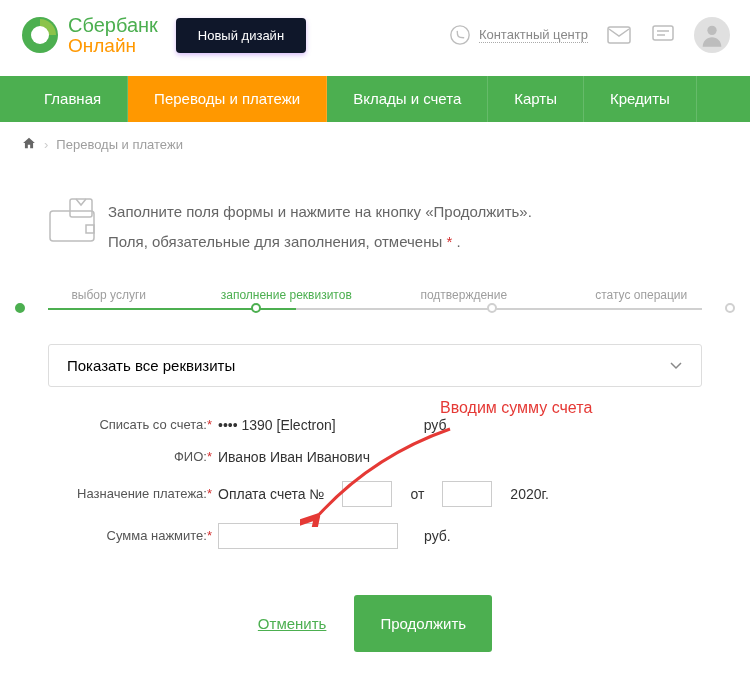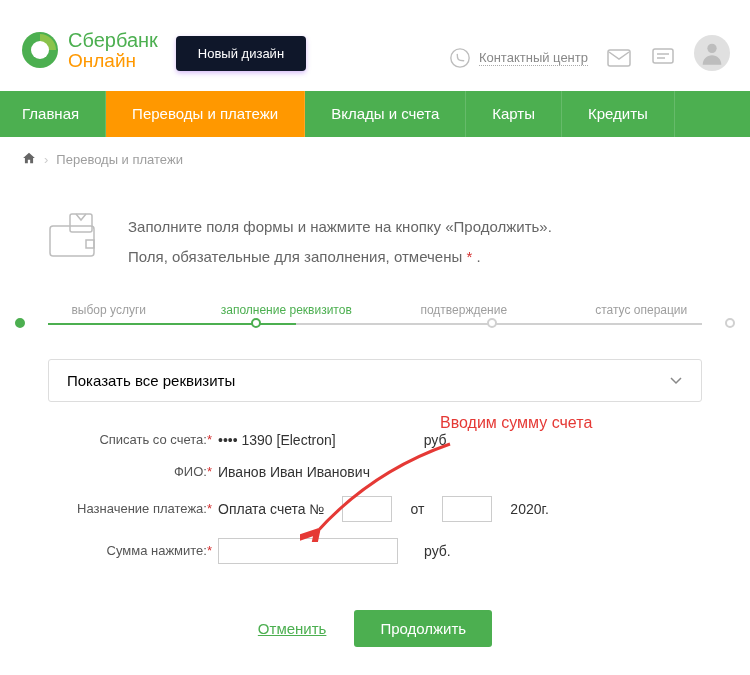--- a/index.html
+++ b/index.html
@@ -1,43 +1,43 @@
 <!DOCTYPE html>
 <html><head>
 <meta charset="utf-8">
 <style>
   * { box-sizing: border-box; margin: 0; padding: 0; }
   body { font-family: Arial, Helvetica, sans-serif; font-size: 14px; color: #333; background: #fff; width: 750px; }
   
   
-  .header { display: flex; align-items: flex-end; padding: 15px 20px 20px; gap: 18px; margin-top: 15px; }
+  .header { display: flex; align-items: center; padding: 15px 20px 20px; gap: 18px; }
   .logo-wrap { display: flex; align-items: center; gap: 8px; }
   .logo-mark { width: 40px; height: 40px; }
   .logo-text { line-height: 1.05; }
   .logo-text .l1 { color: #4caf50; font-size: 20px; font-weight: 400; }
   .logo-text .l2 { color: #ff9800; font-size: 19px; font-weight: 400; }
   .new-design-btn { background: #0f172a; color: #fff; border: none; border-radius: 4px; padding: 10px 22px; font-size: 13px; cursor: pointer; box-shadow: 0 2px 5px rgba(138,62,234,0.35); }
   .header-spacer { flex: 1; }
   .contact { display: flex; align-items: center; gap: 6px; color: #888; font-size: 13px; }
   .contact-label { color: #888; border-bottom: 1px dotted #aaa; cursor: pointer; }
   .hicon { width: 26px; height: 26px; display: inline-flex; align-items: center; justify-content: center; color: #bdbdbd; }
   .avatar { width: 36px; height: 36px; border-radius: 50%; background: #e0e0e0; display: flex; align-items: center; justify-content: center; color: #bdbdbd; }
   
   
   .nav { display: flex; background: #4caf50; height: 46px; }
   .nav-item { flex: 0 0 auto; padding: 0 26px; color: #fff; display: flex; align-items: center; font-size: 15px; cursor: pointer; border-right: 1px solid rgba(255,255,255,0.15); }
   .nav-item.active { background: #ff9800; }
-  .nav-item:first-child { padding-left: 22px; }
+  .nav-item:first-child { padding-left: 44px; }
   
   
   .breadcrumb { display: flex; align-items: center; gap: 8px; padding: 14px 22px; color: #9e9e9e; font-size: 13px; }
   .breadcrumb .sep { color: #ccc; }
   
   
-  .info-block { display: flex; align-items: flex-start; gap: 20px; padding: 30px 48px 35px; }
+  .info-block { display: flex; align-items: flex-start; padding: 30px 48px 35px; }
   .info-text { color: #666; font-size: 15px; line-height: 2; }
   .req-star { color: #d32f2f; }
   
   
   .stepper { position: relative; display: flex; justify-content: space-between; align-items: center; padding: 0 20px; height: 32px; margin-bottom: 20px; }
   .stepper-line { position: absolute; left: 48px; right: 48px; top: 50%; height: 2px; background: #d0d0d0; }
   .stepper-line-active { position: absolute; left: 48px; width: 33%; top: 50%; height: 2px; background: #4caf50; }
   .step { position: relative; z-index: 2; display: flex; flex-direction: column; align-items: center; flex: 1; }
   .step-dot { width: 10px; height: 10px; border-radius: 50%; background: #fff; border: 2px solid #d0d0d0; position: absolute; top: 50%; transform: translate(-50%, -50%); }
   .step:first-child .step-dot { left: 0; }
@@ -61,21 +61,21 @@
   .form-input.sm { width: 50px; }
   .currency { margin-left: 8px; }
   
   
   .annotation { position: absolute; color: #e53935; font-size: 16px; font-weight: 400; top: -18px; left: 440px; white-space: nowrap; }
   .arrow { position: absolute; left: 300px; top: 10px; pointer-events: none; }
   
   
   .actions { display: flex; justify-content: center; gap: 28px; padding: 30px 0 20px; }
   .cancel-btn { color: #4caf50; text-decoration: underline; background: none; border: none; font-size: 15px; cursor: pointer; }
-  .continue-btn { background: #4caf50; color: #fff; border: none; border-radius: 3px; padding: 10px 26px; font-size: 15px; cursor: pointer; }
+  .continue-btn { background: #4caf50; color: #fff; border: none; border-radius: 3px; padding: 20px 26px; font-size: 15px; cursor: pointer; }
 </style>
 </head>
 <body>
 
 <div class="header">
   <div class="logo-wrap">
     <svg class="logo-mark" viewBox="0 0 40 40">
       <circle cx="20" cy="20" r="18" fill="#4caf50"></circle>
       <path d="M20 4 A16 16 0 0 1 36 20 L20 20 Z" fill="#8bc34a"></path>
       <circle cx="20" cy="20" r="9" fill="#fff"></circle>

